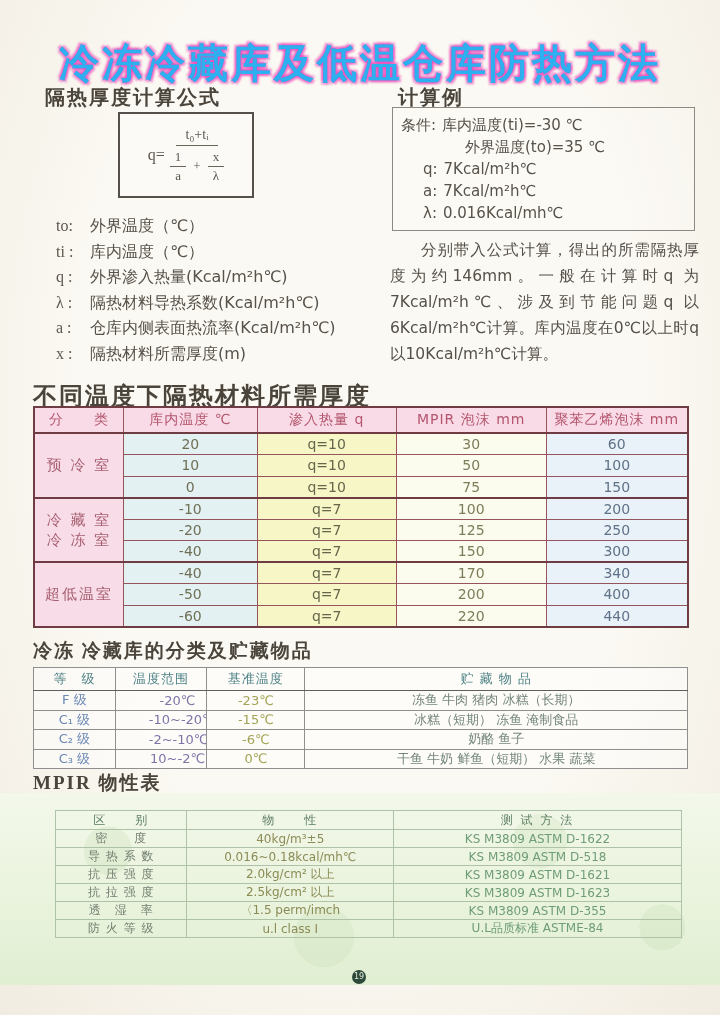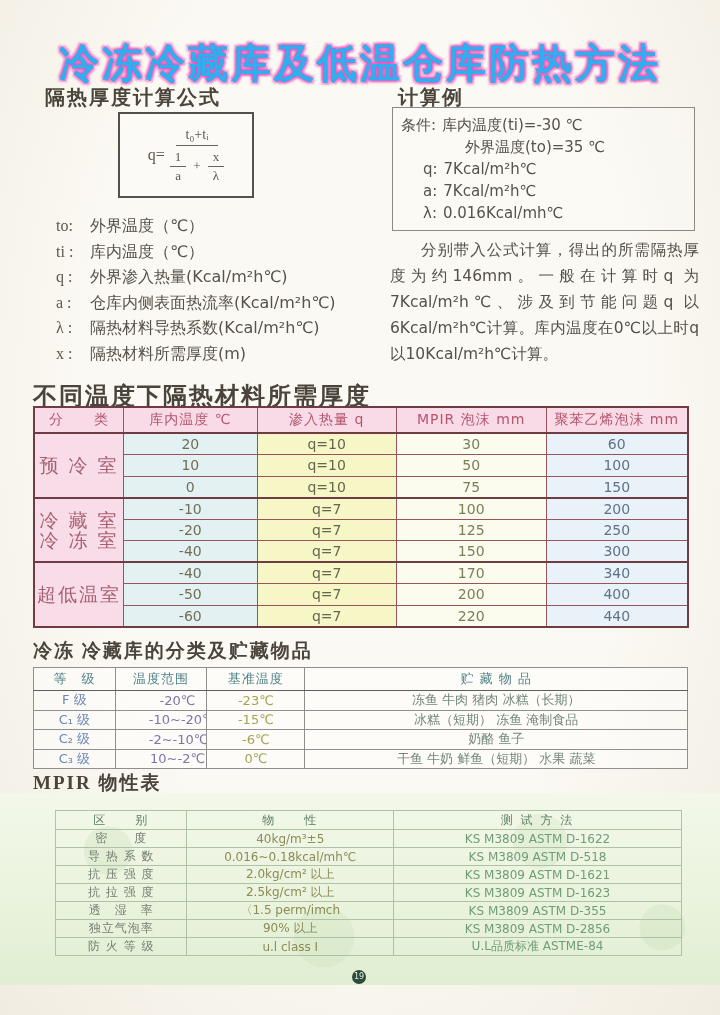--- a/index.html
+++ b/index.html
@@ -63,21 +63,21 @@
   
   .t1 { position:absolute; left:33px; top:406px; width:656px; font-size:14px; }
   .t1 th, .t1 td { border:1px solid #96555c; text-align:center; }
   .t1 { border:2px solid #6e3c42; }
   .t1 thead th {
     background:#f8dbe7; color:#b5566e; font-weight:normal; height:26px;
     border-bottom:2px solid #6e3c42; letter-spacing:1px;
   }
   .t1 tbody td { height:21.5px; }
   .t1 tr.gtop td { border-top:2px solid #6e3c42; }
-  .t1 td.cat { background:#f8dde8; color:#a85f72; font-size:19px; letter-spacing:2px; white-space:pre-line; line-height:20px; }
+  .t1 td.cat { background:#f8dde8; color:#a85f72; font-size:15px; letter-spacing:2px; white-space:pre-line; line-height:20px; }
   .t1 td.temp { background:#e4f1f2; color:#6f6f56; }
   .t1 td.qq  { background:#f6f6c6; color:#66664c; }
   .t1 td.mp  { background:#fbfbee; color:#7d7d5a; }
   .t1 td.po  { background:#e9f2f8; color:#5f7288; }
   
   .t2 { position:absolute; left:33px; top:667px; width:655px; font-size:13px; background:rgba(255,255,255,.45); }
   .t2 { border:1.5px solid #5f5f5f; }
   .t2 th, .t2 td { border:1px solid #8f8f8f; text-align:center; }
   .t2 thead th { height:23px; color:#4e8286; font-weight:normal; letter-spacing:1px; border-bottom:1.2px solid #5f5f5f; }
   .t2 tbody td { height:19.5px; }
@@ -134,22 +134,22 @@
           <span class="mf-den">λ</span>
         </span>
       </span>
     </span>
   </div>
 
   <div class="vars">
     <div class="var-line"><span class="var-sym">to:</span><span>外界温度（℃）</span></div>
     <div class="var-line"><span class="var-sym">ti :</span><span>库内温度（℃）</span></div>
     <div class="var-line"><span class="var-sym">q :</span><span>外界渗入热量(Kcal/m²h℃)</span></div>
+    <div class="var-line"><span class="var-sym">λ :</span><span>隔热材料导热系数(Kcal/m²h℃)</span></div>
     <div class="var-line"><span class="var-sym">a :</span><span>仓库内侧表面热流率(Kcal/m²h℃)</span></div>
-    <div class="var-line"><span class="var-sym">λ :</span><span>隔热材料导热系数(Kcal/m²h℃)</span></div>
     <div class="var-line"><span class="var-sym">x :</span><span>隔热材料所需厚度(m)</span></div>
   </div>
 
   <div class="sec-h" style="left:398px; top:84px;">计算例</div>
 
   <div class="cond-box">
     <div class="cond-line"><span class="cond-pre">条件:</span><span>库内温度(ti)=-30 ℃</span></div>
     <div class="cond-line ind-a"><span>外界温度(to)=35 ℃</span></div>
     <div class="cond-line ind-b"><span class="cond-pre">q:</span><span>7Kcal/m²h℃</span></div>
     <div class="cond-line ind-b"><span class="cond-pre">a:</span><span>7Kcal/m²h℃</span></div>
@@ -321,25 +321,20 @@
         <td class="prop">抗 拉 强 度</td>
         <td class="val">2.5kg/cm² 以上</td>
         <td class="meth">KS M3809 ASTM D-1623</td>
       </tr>
       <tr>
         <td class="prop">透　湿　率</td>
         <td class="val">〈1.5 perm/imch</td>
         <td class="meth">KS M3809 ASTM D-355</td>
       </tr>
       <tr>
-        <td class="prop">独立气泡率</td>
-        <td class="val">90% 以上</td>
-        <td class="meth">KS M3809 ASTM D-2856</td>
-      </tr>
-      <tr>
         <td class="prop">防 火 等 级</td>
         <td class="val">u.l class Ⅰ</td>
         <td class="meth">U.L品质标准 ASTME-84</td>
       </tr>
     </tbody>
   </table>
 
   <div class="page-badge">19</div>
 
 </div>

